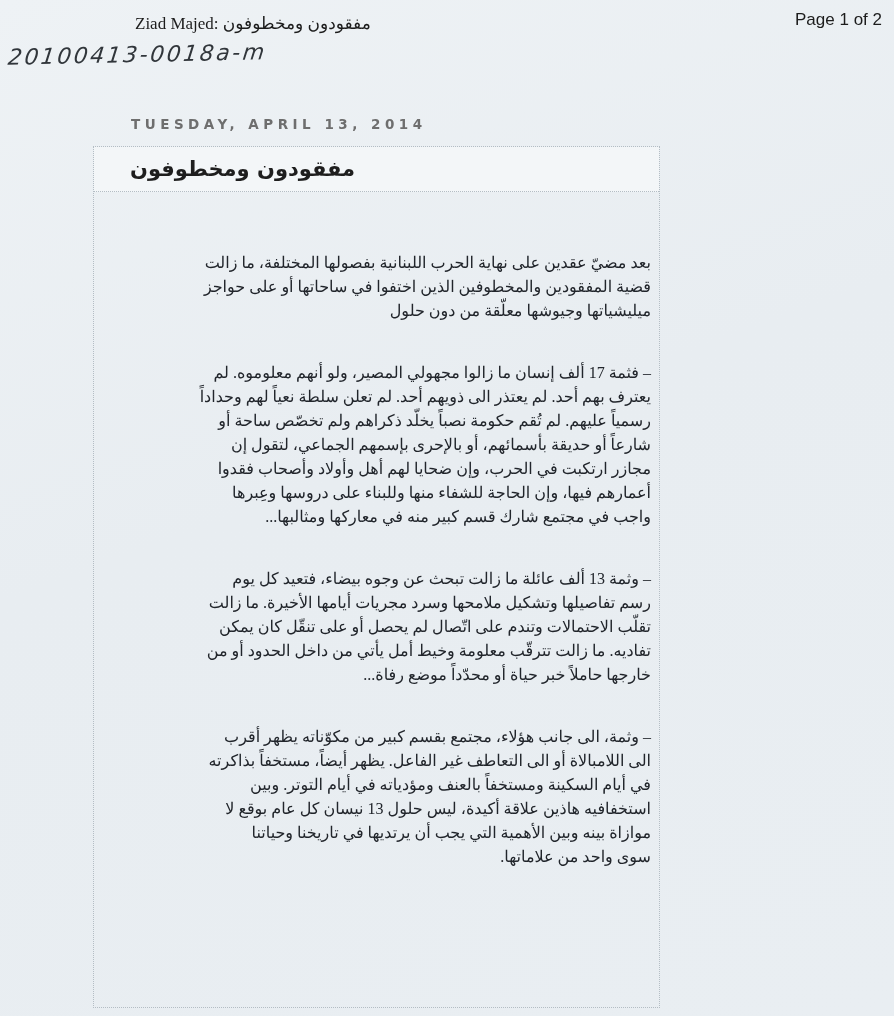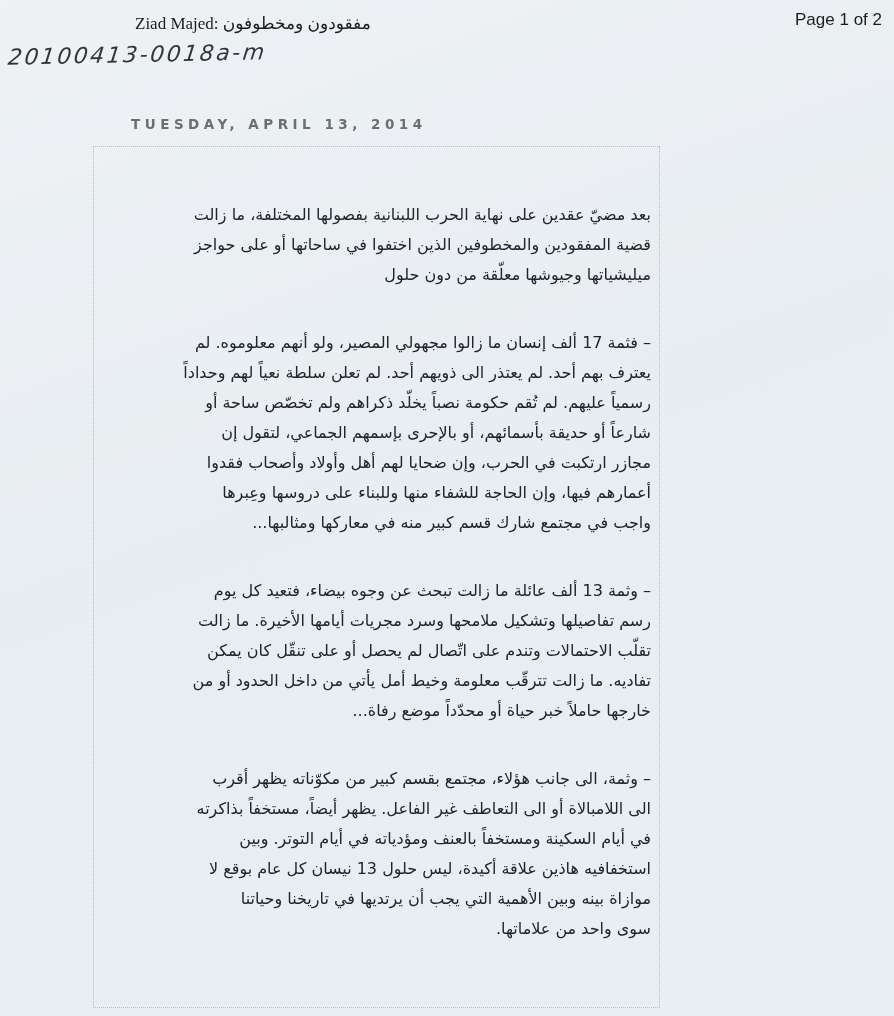--- a/index.html
+++ b/index.html
@@ -81,39 +81,41 @@
     color: #1e1e1e;
   }
   .article-body {
     padding: 44px 8px 0 6px;
   }
   .para {
     direction: rtl;
     text-align: right;
     white-space: pre-line;
     font-size: 16px;
-    line-height: 30px;
+    line-height: 24px;
     color: #21252b;
-    margin: 9px 0 38px 0;
+    margin: 15px 0 38px 0;
+    font-family: Liberation Serif, serif;
   }
 </style>
 </head>
 <body>
 
 <div class="page">
 
   <div class="doc-header-title">Ziad Majed: مفقودون ومخطوفون</div>
 
   <div class="page-indicator">Page 1 of 2</div>
 
   <div class="annotation">20100413-0018a-m</div>
 
   <div class="date-line">TUESDAY, APRIL 13, 2014</div>
 
   <div class="article">
+    <div class="article-title" lang="ar" dir="rtl">مفقودون ومخطوفون</div>
 
     <div class="article-body">
       <p class="para" lang="ar" dir="rtl">بعد مضيّ عقدين على نهاية الحرب اللبنانية بفصولها المختلفة، ما زالت
 قضية المفقودين والمخطوفين الذين اختفوا في ساحاتها أو على حواجز
 ميليشياتها وجيوشها معلّقة من دون حلول</p>
       <p class="para" lang="ar" dir="rtl">– فثمة 17 ألف إنسان ما زالوا مجهولي المصير، ولو أنهم معلوموه. لم
 يعترف بهم أحد. لم يعتذر الى ذويهم أحد. لم تعلن سلطة نعياً لهم وحداداً
 رسمياً عليهم. لم تُقم حكومة نصباً يخلّد ذكراهم ولم تخصّص ساحة أو
 شارعاً أو حديقة بأسمائهم، أو بالإحرى بإسمهم الجماعي، لتقول إن
 مجازر ارتكبت في الحرب، وإن ضحايا لهم أهل وأولاد وأصحاب فقدوا

